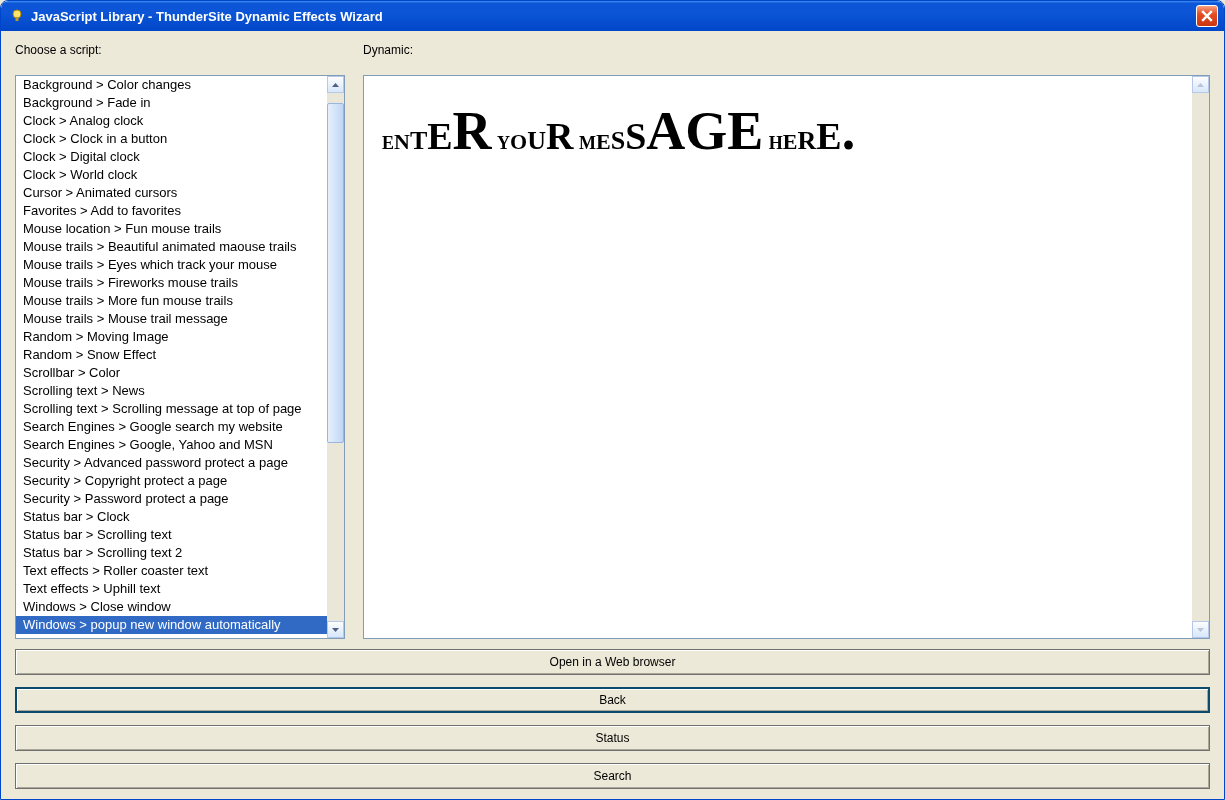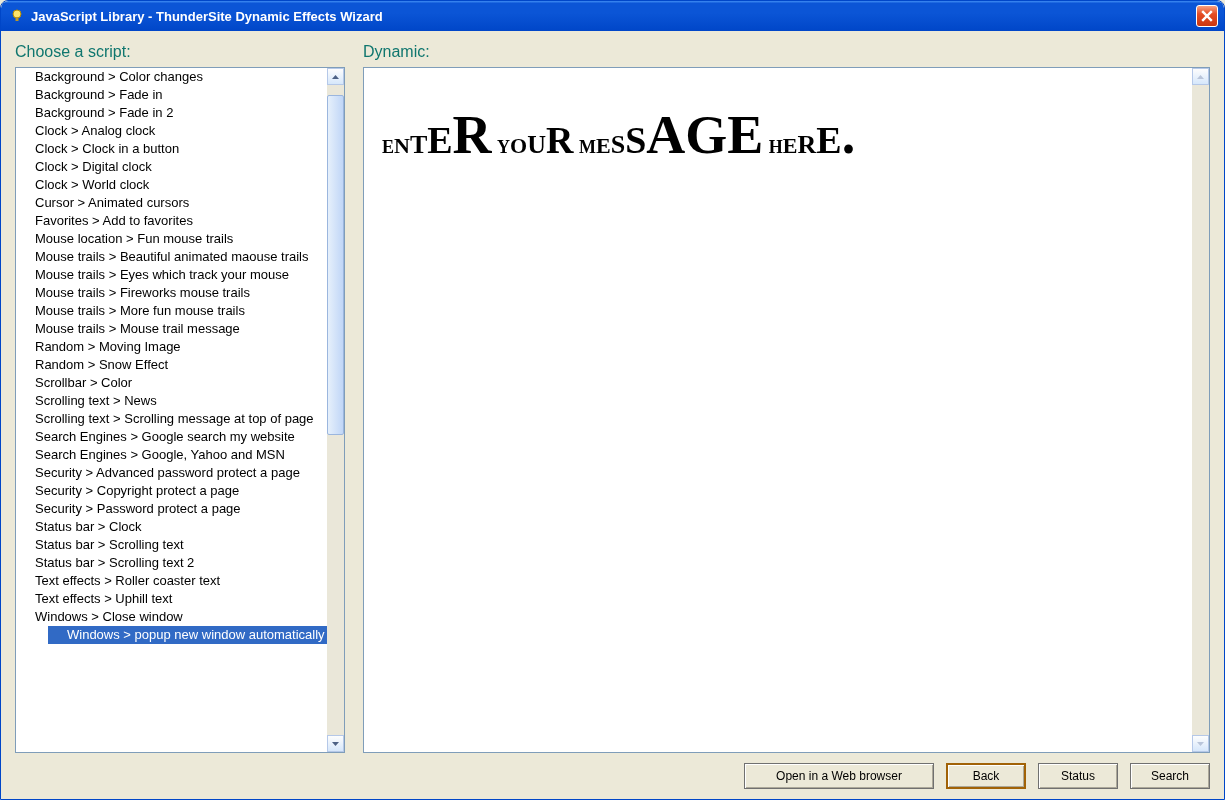--- a/index.html
+++ b/index.html
@@ -55,48 +55,47 @@
   }
   .columns {
     display:flex;
     gap:18px;
     flex:1;
     min-height:0;
   }
   .col-left { width:330px; display:flex; flex-direction:column; }
   .col-right { flex:1; display:flex; flex-direction:column; }
   .col-label {
-    font-size:16px;
-    margin-bottom:6px;
-    color:#0f766e;
+    font-size:12px;
+    margin-bottom:18px;
+    color:#000000;
   }
   .listbox-wrap {
     flex:1;
     display:flex;
     border:1px solid #7f9db9;
     background:#fff;
     min-height:0;
   }
   .listbox {
     flex:1;
     overflow:hidden;
     font-size:13px;
     line-height:18px;
   }
   .list-item {
-    padding:0 19px;
+    padding:0 7px;
     white-space:nowrap;
     overflow:hidden;
     cursor:pointer;
     color:#000;
   }
   .list-item.selected {
     background:#316ac5;
     color:#fff;
-    margin-left:32px;
   }
   .scrollbar {
     width:17px;
     background:#f1efe2;
     border-left:0;
     display:flex;
     flex-direction:column;
   }
   .sb-btn {
     height:17px;
@@ -115,47 +114,48 @@
   }
   .preview-pane {
     flex:1;
     border:1px solid #7f9db9;
     background:#fff;
     display:flex;
     min-height:0;
   }
   .preview-content {
     flex:1;
-    padding:36px 18px;
+    padding:24px 18px;
     font-family:"Times New Roman",serif;
     color:#000;
   }
   .uphill { white-space:nowrap; }
   .uphill span { font-family:"Times New Roman",serif; font-weight:bold; vertical-align:baseline; } .sz2{font-size:18px} .sz3{font-size:22px} .sz4{font-size:26px}
   .sz5{font-size:38px} .sz6{font-size:54px}
   .buttons {
     display:flex;
     justify-content:flex-end;
     gap:12px;
     padding-top:10px;
+    flex-direction:column;
   }
   .btn {
     min-width:80px;
     height:26px;
     padding:0 18px;
     background:#ece9d8;
     border:1px solid #707070;
     font-family:Tahoma,Arial,sans-serif;
     font-size:12px;
     cursor:pointer;
     box-shadow:inset 1px 1px 0 #fff, inset -1px -1px 0 #aca899;
   }
   .btn.wide { min-width:190px; }
   .btn.default {
-    border:2px solid #a16207;
+    border:2px solid #0c4a6e;
     box-shadow:inset 1px 1px 0 #fff, inset -1px -1px 0 #aca899;
   }
 </style>
 </head>
 <body>
 
 <div class="window">
   <div class="titlebar">
     <span class="title-icon">
       <svg viewBox="0 0 16 16">
@@ -172,21 +172,20 @@
   </div>
 
   <div class="client">
     <div class="columns">
       <div class="col-left">
         <div class="col-label">Choose a script:</div>
         <div class="listbox-wrap">
           <div class="listbox" id="listbox">
               <div class="list-item">Background &gt; Color changes</div>
               <div class="list-item">Background &gt; Fade in</div>
-              <div class="list-item">Background &gt; Fade in 2</div>
               <div class="list-item">Clock &gt; Analog clock</div>
               <div class="list-item">Clock &gt; Clock in a button</div>
               <div class="list-item">Clock &gt; Digital clock</div>
               <div class="list-item">Clock &gt; World clock</div>
               <div class="list-item">Cursor &gt; Animated cursors</div>
               <div class="list-item">Favorites &gt; Add to favorites</div>
               <div class="list-item">Mouse location &gt; Fun mouse trails</div>
               <div class="list-item">Mouse trails &gt; Beautiful animated maouse trails</div>
               <div class="list-item">Mouse trails &gt; Eyes which track your mouse</div>
               <div class="list-item">Mouse trails &gt; Fireworks mouse trails</div>

